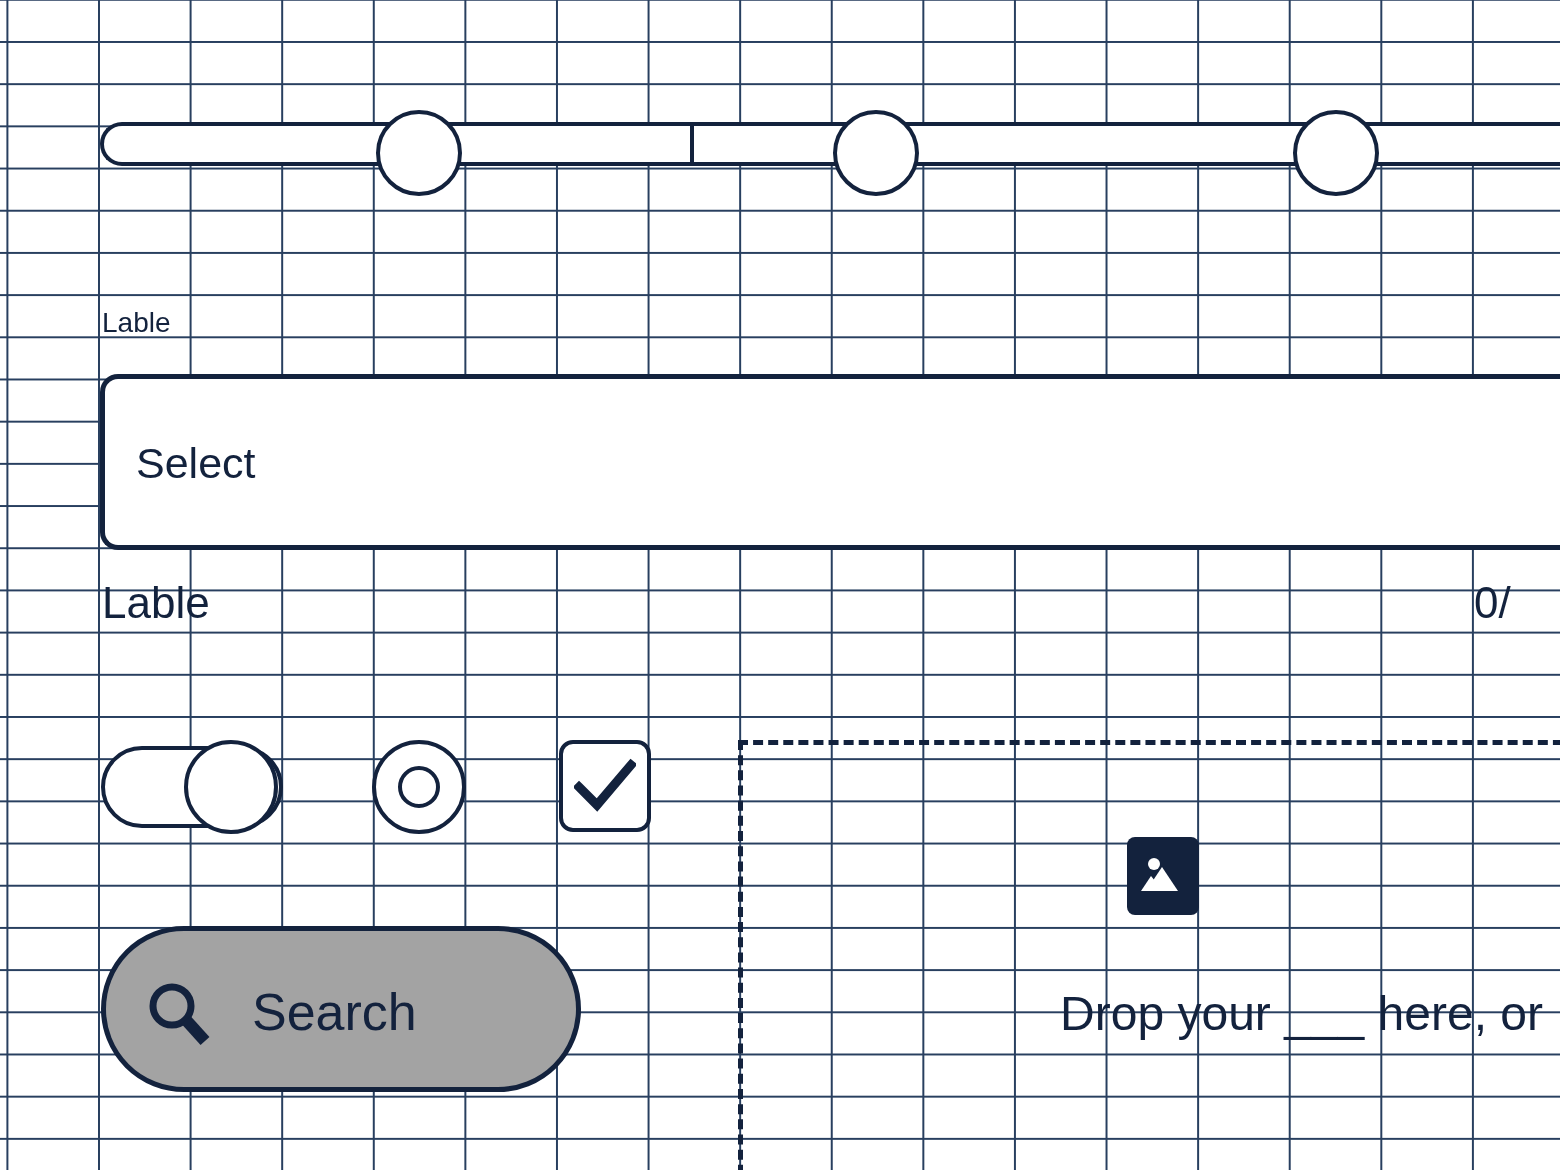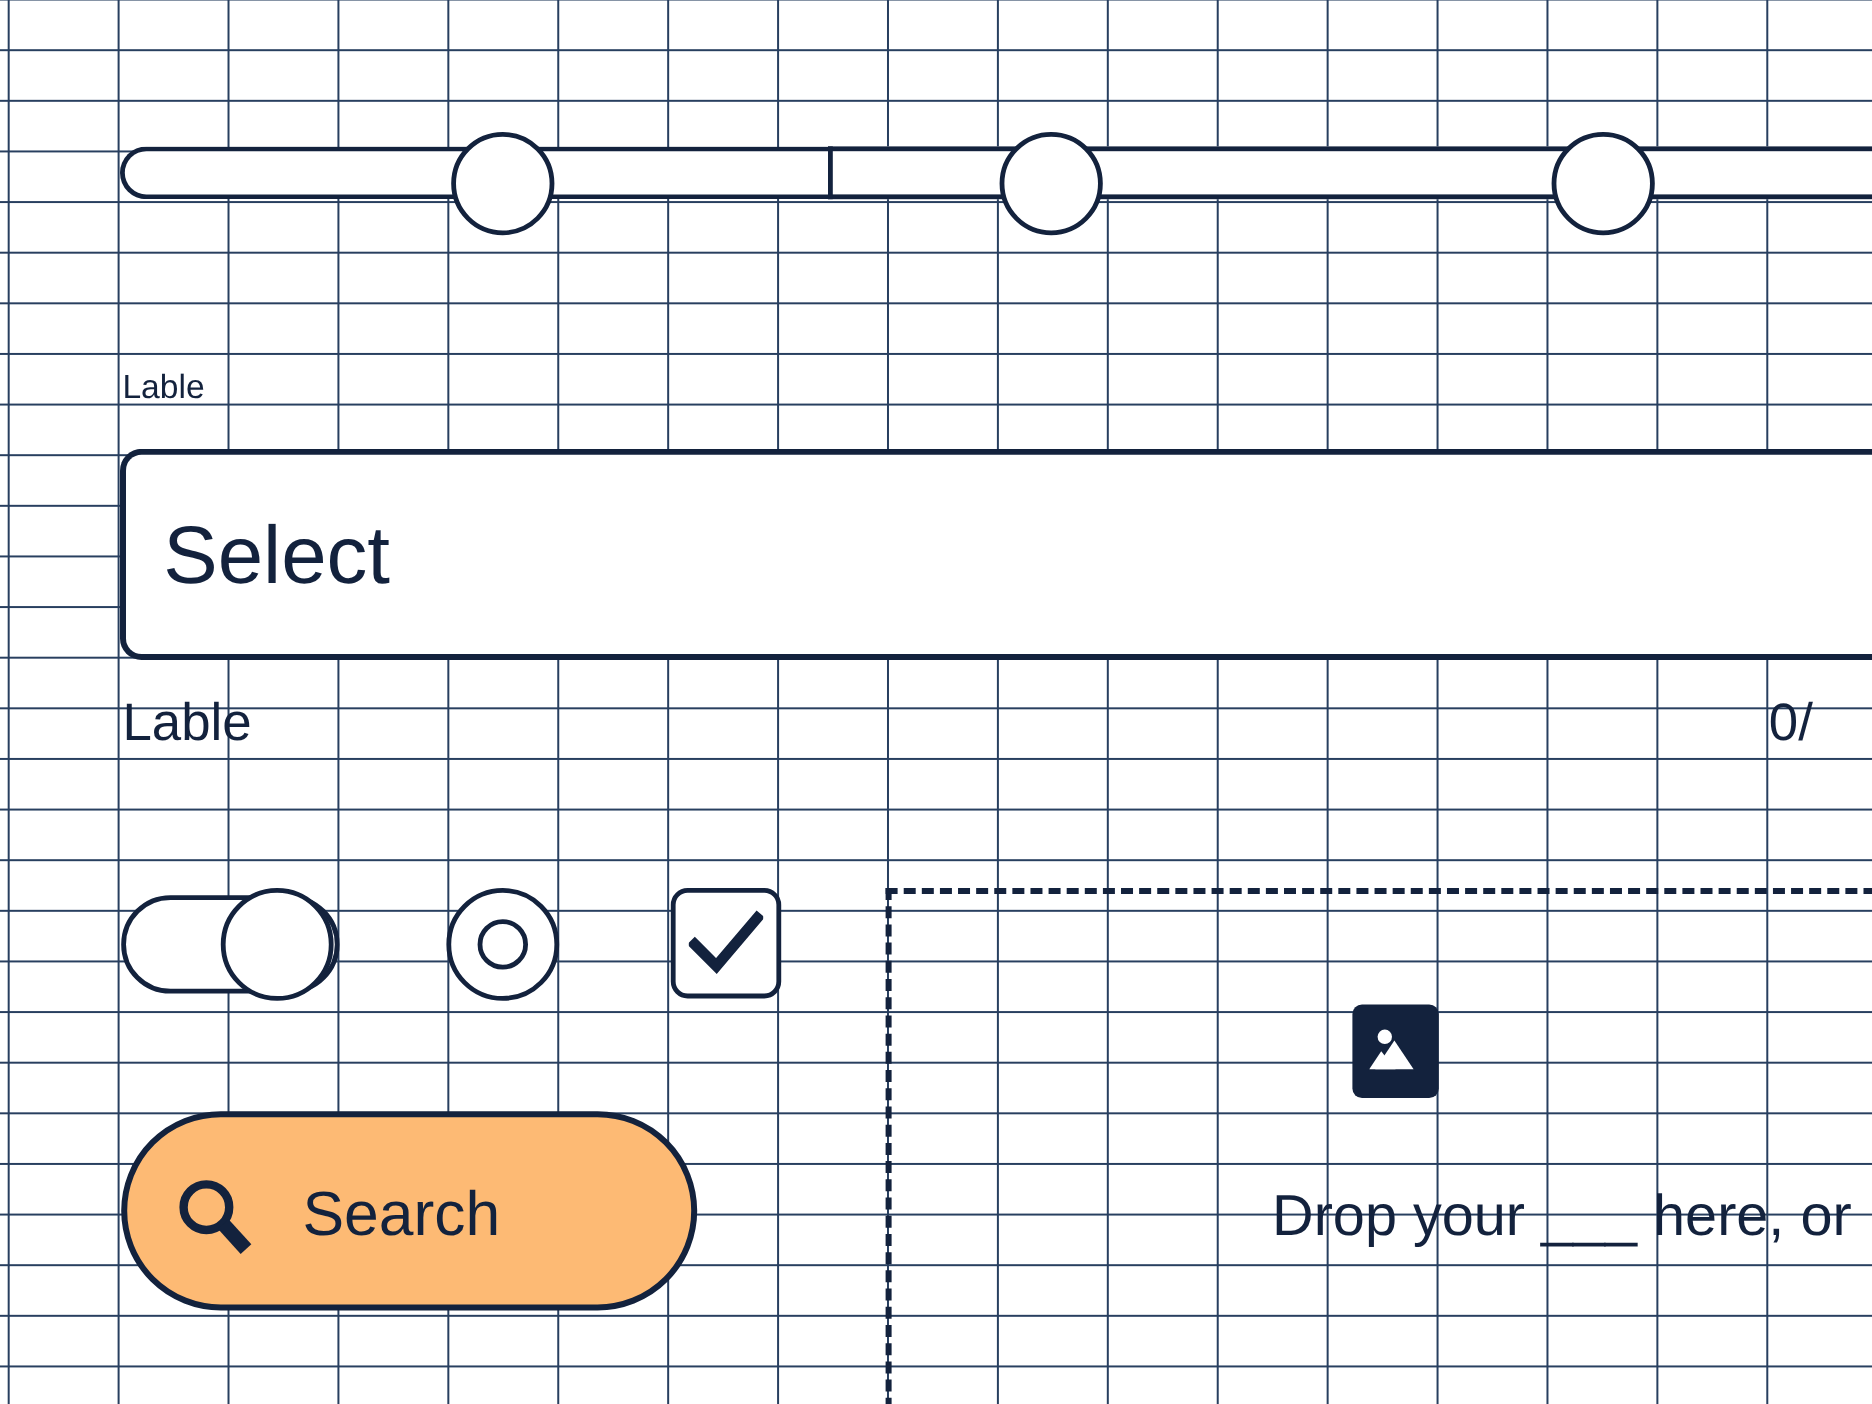--- a/index.html
+++ b/index.html
@@ -87,21 +87,21 @@
     width: 1480px; height: 176px;
     border: 5px solid #13223d;
     border-right: none;
     border-radius: 18px 0 0 18px;
     background: #ffffff;
     box-sizing: border-box;
   }
   #select-value {
     position: absolute;
     left: 136px; top: 432px;
-    font-size: 68px;
+    font-size: 43px;
     line-height: 62px;
   }
 
   
   #hint-text {
     position: absolute;
     left: 102px; top: 576px;
     font-size: 44px;
     line-height: 54px;
   }
@@ -160,21 +160,21 @@
   }
   #checkbox svg { position: absolute; left: 11px; top: 13px; }
 
   
   #search-field {
     position: absolute;
     left: 101px; top: 926px;
     width: 480px; height: 166px;
     border: 5px solid #13223d;
     border-radius: 83px;
-    background: #fdba74;
+    background: #a3a3a3;
     box-sizing: border-box;
     text-align: center;
   }
   #search-icon {
     position: absolute;
     left: 41px; top: 50px;
   }
   #search-placeholder {
     position: absolute;
     left: 146px; top: 48px;

